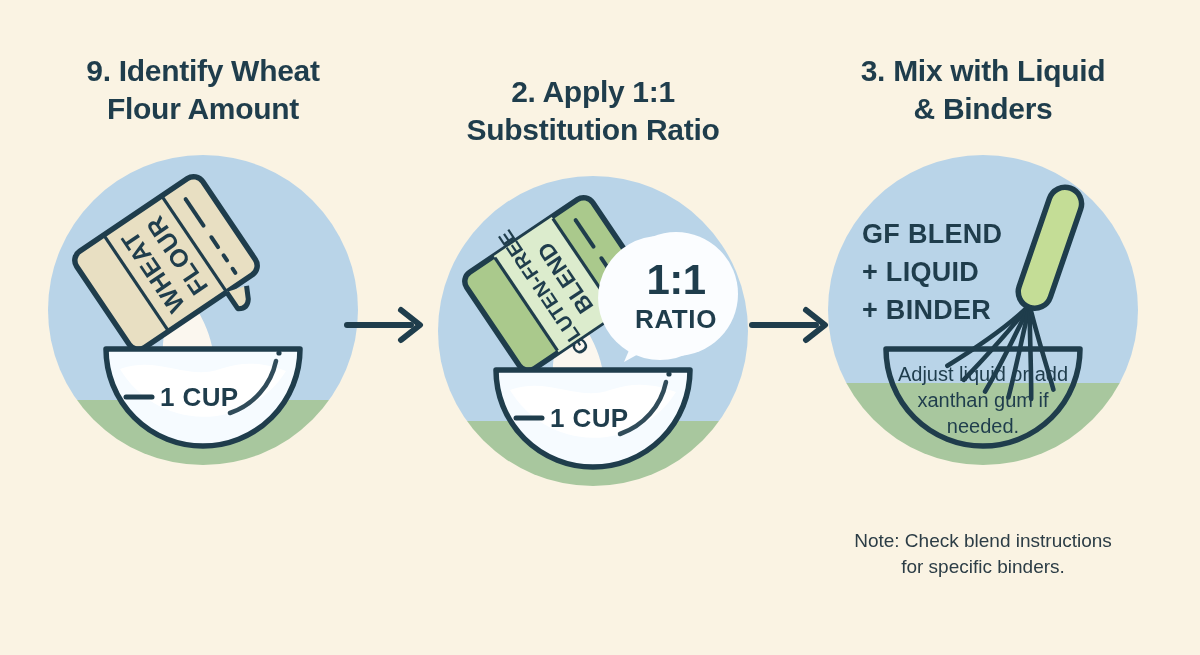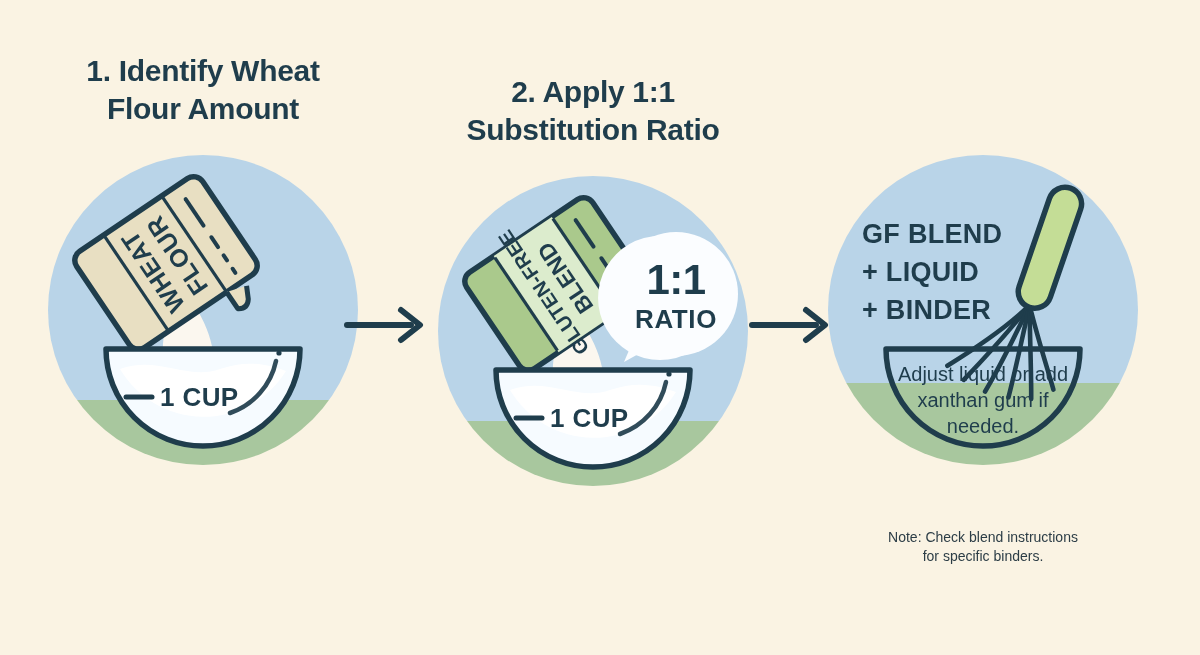--- a/index.html
+++ b/index.html
@@ -52,21 +52,21 @@
     width: 310px;
     height: 310px;
   }
 
   .note {
     position: absolute;
     left: 10px;
     top: 528px;
     width: 340px;
     text-align: center;
-    font-size: 14px;
+    font-size: 19px;
     line-height: 1.38;
     color: #2c3d46;
     white-space: pre-line;
   }
 
   .arrow {
     position: absolute;
     top: 305px;
     width: 90px;
     height: 40px;
@@ -75,21 +75,21 @@
   .arrow-2 { left: 750px; }
 
   svg { display: block; overflow: visible; }
 </style>
 </head>
 <body>
 
 <div class="canvas">
 
   <div class="step step-1">
-    <div class="step-title">1. Identify Wheat
+    <div class="step-title">9. Identify Wheat
 Flour Amount</div>
 
     <div class="circle-wrap">
       <svg width="310" height="310" viewBox="0 0 310 310">
         <defs>
           <clipPath id="clip1">
               <circle cx="155" cy="155" r="155"></circle>
             </clipPath>
         </defs>
         <g clip-path="url(#clip1)">
@@ -197,20 +197,22 @@
   </div>
 
   <div class="arrow arrow-2">
     <svg width="90" height="40" viewBox="0 0 90 40">
       <line x1="2" y1="20" x2="66" y2="20" stroke="#1f3d4c" stroke-width="6" stroke-linecap="round"></line>
       <polyline points="56,5 75,20 56,35" fill="none" stroke="#1f3d4c" stroke-width="6" stroke-linecap="round" stroke-linejoin="round"></polyline>
     </svg>
   </div>
 
   <div class="step step-3">
+    <div class="step-title">3. Mix with Liquid
+&amp; Binders</div>
 
     <div class="circle-wrap">
       <svg width="310" height="310" viewBox="0 0 310 310">
         <defs>
           <clipPath id="clip3">
               <circle cx="155" cy="155" r="155"></circle>
             </clipPath>
         </defs>
         <g clip-path="url(#clip3)">
           <rect x="0" y="0" width="310" height="228" fill="#b9d4e8"></rect>

